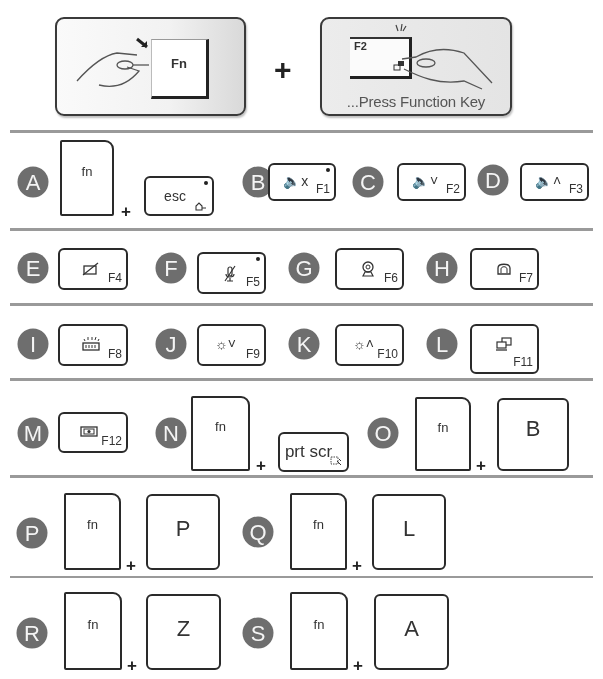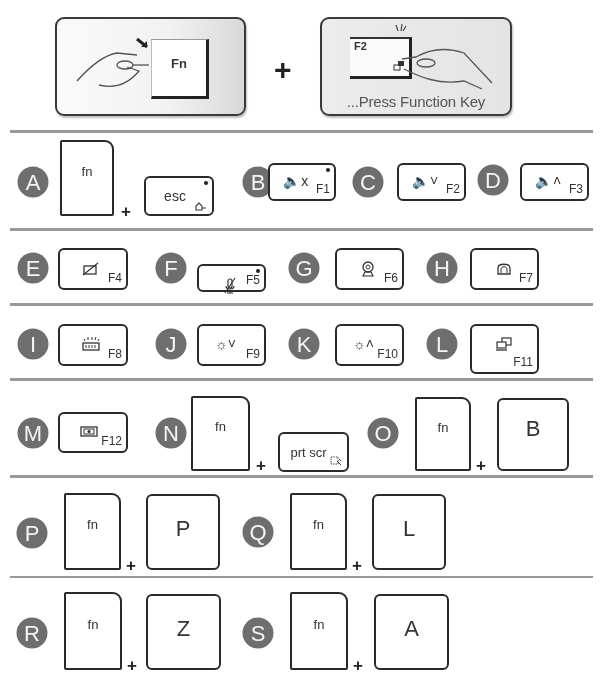--- a/index.html
+++ b/index.html
@@ -106,21 +106,21 @@
 <div class="badge" style="left:33px;top:268px;">E</div>
 <div class="key" style="left:58px;top:248px;width:70px;height:42px;">
   <svg class="abs" style="left:22px;top:12px;" width="18" height="14" viewBox="0 0 18 14">
       <rect x="2" y="4" width="12" height="8" fill="none" stroke="#333" stroke-width="1.3"></rect>
       <path d="M1 13 L16 1" stroke="#333" stroke-width="1.3"></path>
     </svg>
   <span class="fkey-sub">F4</span>
 </div>
 
 <div class="badge" style="left:171px;top:268px;">F</div>
-<div class="key" style="left:197px;top:264px;width:69px;height:28px;">
+<div class="key" style="left:197px;top:252px;width:69px;height:42px;">
   <svg class="abs" style="left:24px;top:11px;" width="14" height="18" viewBox="0 0 14 18">
       <rect x="5" y="2" width="4" height="9" rx="2" fill="none" stroke="#333" stroke-width="1.2"></rect>
       <path d="M3 9 C3 13 11 13 11 9 M7 13 V16 M4 16 H10 M2 16 L12 1" fill="none" stroke="#333" stroke-width="1.2"></path>
     </svg>
   <span class="dot"></span>
   <span class="fkey-sub">F5</span>
 </div>
 
 <div class="badge" style="left:304px;top:268px;">G</div>
 <div class="key" style="left:335px;top:248px;width:69px;height:42px;">
@@ -182,21 +182,21 @@
     </svg>
   <span class="fkey-sub">F12</span>
 </div>
 
 <div class="badge" style="left:171px;top:433px;">N</div>
 <div class="key tall" style="left:191px;top:396px;width:59px;height:75px;">
   <span class="key-label fnlabel" style="top:40%;">fn</span>
 </div>
 <span class="plus" style="left:256px;top:457px;">+</span>
 <div class="key" style="left:278px;top:432px;width:71px;height:40px;">
-  <span class="key-label" style="font-size:13px;left:-10px;">prt scr</span>
+  <span class="key-label" style="font-size:17px;left:-10px;">prt scr</span>
   <svg class="abs" style="right:5px;bottom:4px;" width="12" height="12" viewBox="0 0 12 12">
       <rect x="1" y="3" width="7" height="7" fill="none" stroke="#333" stroke-width="0.9" stroke-dasharray="1.5 1"></rect>
       <path d="M7 7 L11 11 M9 5 L11 7" stroke="#333" stroke-width="1"></path>
     </svg>
 </div>
 
 <div class="badge" style="left:383px;top:433px;">O</div>
 <div class="key tall" style="left:415px;top:397px;width:56px;height:74px;">
   <span class="key-label fnlabel" style="top:40%;">fn</span>
 </div>

